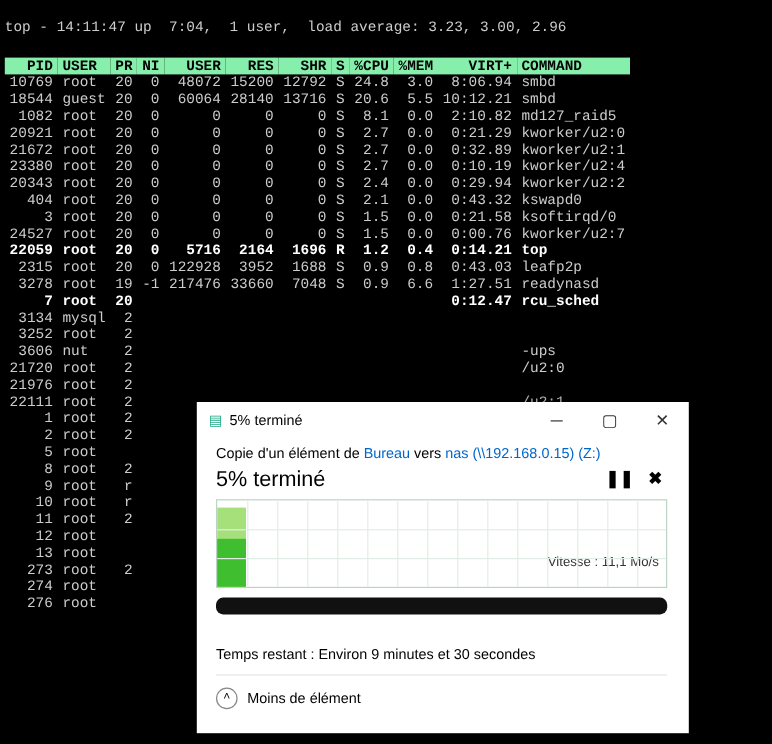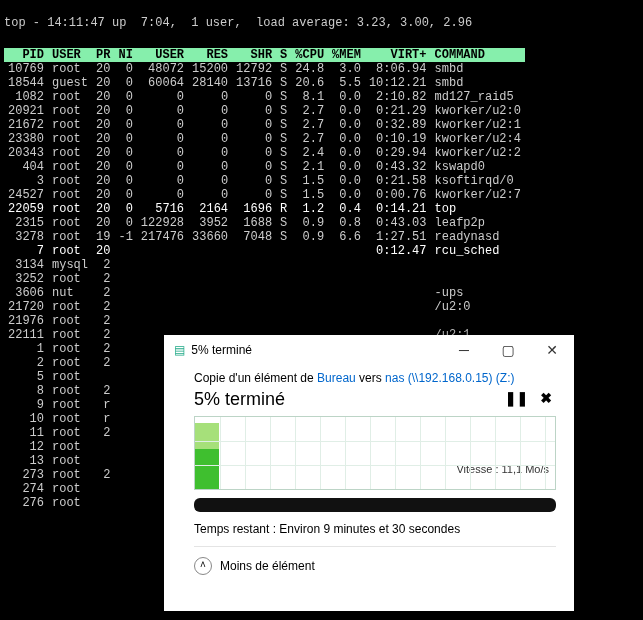--- a/index.html
+++ b/index.html
@@ -3,40 +3,40 @@
 <meta charset="utf-8">
 <style>
   body{margin:0;background:#000;font-family:"Consolas","Courier New",monospace;font-size:12px;color:#ccc;width:643px;height:620px;overflow:hidden;position:relative}
   .term{padding:2px 4px;white-space:pre}
   .hdr-line{color:#ccc}
   table.proc{border-collapse:collapse;margin-top:4px}
   table.proc th{color:#000;background:#86efac;padding:0 4px;text-align:right;font-weight:bold}
   table.proc th.l{text-align:left}
   table.proc td{color:#ccc;padding:0 4px;text-align:right}
   table.proc td.l{text-align:left}
-  table.proc tr.bold td{color:#fff;font-weight:normal}
+  table.proc tr.bold td{color:#fff;font-weight:bold}
   .dialog{position:absolute;left:164px;top:335px;width:410px;height:276px;background:#fff;color:#000;font-family:"Segoe UI",Arial,sans-serif;font-size:12px;box-shadow:0 6px 24px rgba(0,0,0,.6)}
   .titlebar{display:flex;align-items:center;height:30px}
   .titlebar .ico{margin:0 6px 0 10px;color:#2a8}
   .titlebar .ttl{flex:1;font-size:12px}
   .winbtn{width:44px;height:30px;text-align:center;line-height:30px;font-size:14px;color:#333}
-  .body{padding:4px 18px 0 30px}
+  .body{padding:4px 18px 0 16px}
   .src{font-size:12px;margin-top:2px}
   .src .lnk{color:#06c}
   .pct{font-size:18px;margin:4px 0 4px 0}
   .ctrls{float:right;margin-top:-24px}
   .ctrls span{display:inline-block;width:20px;text-align:center;font-size:14px;font-weight:bold;margin-left:8px}
   .chart{position:relative;height:72px;border:1px solid #bcd4c6;margin-top:6px;background:#fff}
   .grid-v{position:absolute;top:0;bottom:0;width:1px;background:#e0eee6}
   .grid-h{position:absolute;left:0;right:0;height:1px;background:#e0eee6}
   .bar-light{position:absolute;left:0;width:24px;bottom:0;background:#a6e07a}
   .bar-dark{position:absolute;left:0;width:24px;bottom:0;background:#3fbf2f}
   .speed{position:absolute;right:6px;bottom:14px;font-size:11px;color:#333}
   .blk{height:14px;background:#111;margin-top:8px;border-radius:6px}
-  .tr{margin-top:10px;font-size:12px}
+  .tr{margin-top:26px;font-size:12px}
   .footer{border-top:1px solid #e4e4e4;margin-top:10px;padding:10px 0 0 0;display:flex;align-items:center}
   .chev{display:inline-block;width:16px;height:16px;border:1px solid #888;border-radius:50%;text-align:center;line-height:14px;margin-right:8px;font-size:10px}
 </style>
 </head>
 <body>
 
 <div class="term">
 <div class="hdr-line">top - 14:11:47 up  7:04,  1 user,  load average: 3.23, 3.00, 2.96</div>
 <table class="proc">
 <thead><tr id="proc-head"><th>PID</th><th class="l">USER</th><th>PR</th><th>NI</th><th>USER</th><th>RES</th><th>SHR</th><th>S</th><th>%CPU</th><th>%MEM</th><th>VIRT+</th><th class="l">COMMAND</th></tr></thead>

